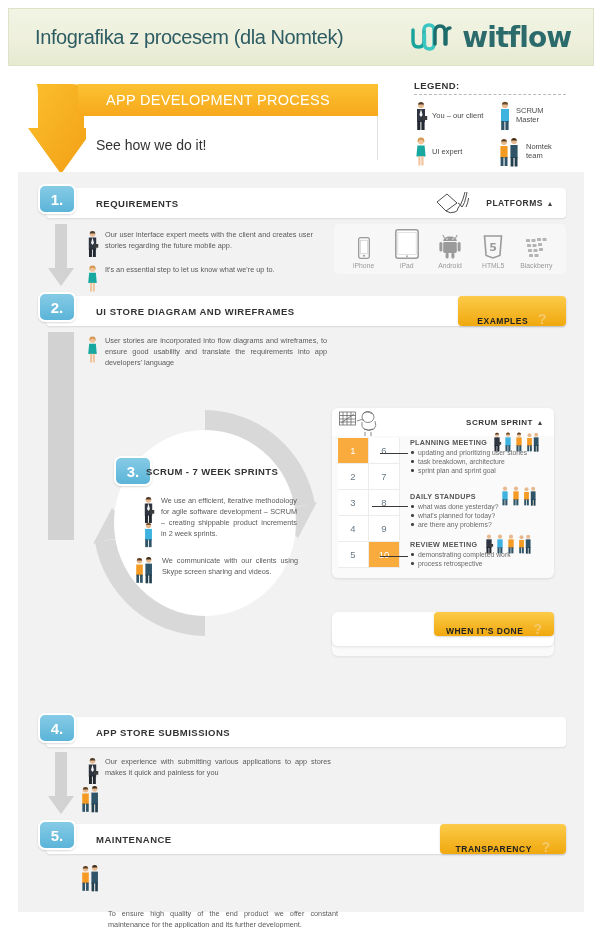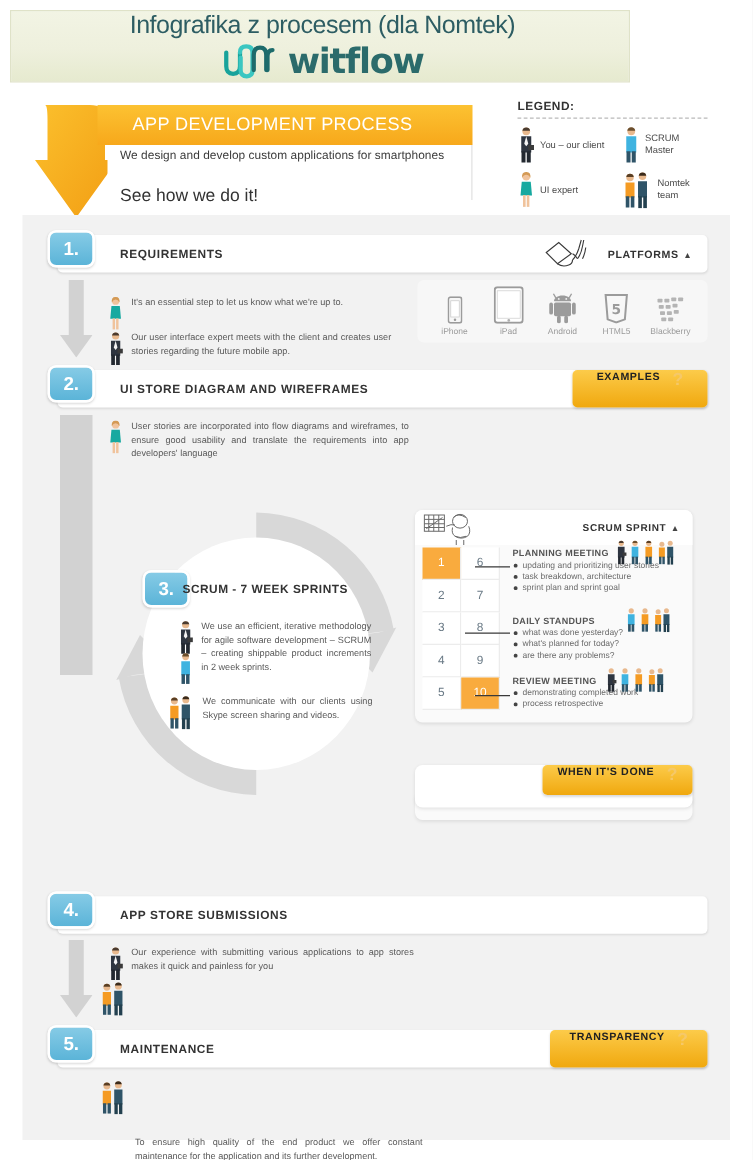--- a/index.html
+++ b/index.html
@@ -6,26 +6,25 @@
   body {
     width: 602px; height: 928px;
     background: #ffffff;
     font-family: "Liberation Sans", sans-serif;
     overflow: hidden;
     position: relative;
   }
 
   
   .topbar {
-    position:absolute; left:8px; top:8px; width:496px; height:58px;
+    position:absolute; left:8px; top:8px; width:586px; height:58px;
     background: linear-gradient(to bottom, #f2f4e4 0%, #eef0dd 55%, #e6eacf 100%);
     border:1px solid #dfe2c8;
     display:flex; align-items:center; justify-content:space-between;
     padding: 0 22px 0 26px;
-    flex-direction: column;
   }
   .page-title {
     font-size: 20px; color:#2d5d63; letter-spacing:-0.4px;
     font-family:"Liberation Sans", sans-serif; font-weight:400;
     white-space:nowrap;
   }
   .logo { display:flex; align-items:center; gap:7px; }
   .logo-mark { width:46px; height:30px; }
   .logo-text {
     font-size:28px; font-weight:700; color:#2b6b6b; letter-spacing:-1px;
@@ -86,21 +85,21 @@
     color:#fff; font-size:15px; font-weight:700;
     box-shadow:0 1px 2px rgba(0,0,0,0.15);
   }
   .step-title {
     margin-left:50px; font-size:9.5px; font-weight:700; color:#333;
     letter-spacing:0.5px;
   }
   .pill {
     position:absolute; right:0; top:0; height:30px; min-width:108px;
     background: linear-gradient(to bottom,#fccb4a,#f0a80e);
-    border-radius:4px; display:flex; align-items:flex-start; justify-content:center;
+    border-radius:4px; display:flex; align-items:flex-end; justify-content:center;
     gap:10px; padding:0 12px;
     box-shadow:0 1px 2px rgba(0,0,0,0.15);
   }
   .pill-label { font-size:8.5px; font-weight:700; color:#222; letter-spacing:0.5px; }
   .pill-q { font-size:14px; font-weight:700; color:#f5c869; line-height:1; }
 
   
   .body-text { font-size:7.3px; color:#5a5a5a; line-height:1.5; text-align:justify; }
 
   
@@ -197,21 +196,20 @@
         <stop offset="0%" stop-color="#fbc02d"></stop>
           <stop offset="100%" stop-color="#f29d13"></stop>
       </linearGradient>
     </defs>
     <path d="M8 0 H44 Q56 0 56 8 V44 H66 L33 90 L0 44 H10 V12 Q10 0 8 0 Z" fill="url(#og)" transform="translate(0,0)"></path>
   </svg>
   <div class="hero-band">
     <span>APP DEVELOPMENT PROCESS</span>
   </div>
   <div class="hero-body">
-    <div class="hero-sub">We design and develop custom applications for smartphones</div>
     <div class="hero-cta">See how we do it!</div>
   </div>
 </div>
 
 <div class="legend">
   <div class="legend-title">LEGEND:</div>
   <div class="legend-rule"></div>
   <div class="legend-grid">
     <div class="legend-item">
       <span class="fig">
@@ -290,45 +288,45 @@
       <span style="font-size:8.5px;font-weight:700;color:#333;letter-spacing:0.5px;">PLATFORMS</span>
       <span style="font-size:8px;color:#444;">▴</span>
     </div>
   </div>
 
   <svg class="down-arrow" style="left:30px; top:52px; height:62px;" viewBox="0 0 26 62">
     <path d="M7 0 h12 v44 h7 L13 62 L0 44 h7 z" fill="#d2d2d2"></path>
   </svg>
 
   <div style="position:absolute; left:68px; top:58px; width:230px;">
-    <div style="display:flex; gap:6px; margin-top:7px;">
-      <span class="fig">
-        <svg width="13" height="28" viewBox="0 0 14 30">
-          <circle cx="7" cy="4.2" r="3.1" fill="#f0c39c"></circle>
-          <path d="M3.7 5.4 q-0.6 -5 3.3 -4.8 q3.9 -0.2 3.3 4.8 q-1.2 -2.6 -3.3 -2.6 q-2.1 0 -3.3 2.6z" fill="#d49a55"></path>
-          <path d="M3.4 8.4 h7.2 l1 11 h-9.2 z" fill="#17a9a0"></path>
-          <rect x="4.4" y="19" width="2.1" height="9.5" fill="#f0c39c"></rect>
-          <rect x="7.4" y="19" width="2.1" height="9.5" fill="#f0c39c"></rect>
-        </svg>
-      </span>
-      <div class="body-text" style="width:208px;">It's an essential step to let us know what we're up to.</div>
-    </div>
     <div style="display:flex; gap:6px;">
       <span class="fig">
         <svg width="13" height="28" viewBox="0 0 14 30">
           <circle cx="7" cy="4" r="3.1" fill="#e8b98e"></circle>
           <path d="M7 1 a3.2 3.2 0 0 1 3.1 2.6 l-6.2 0 A3.2 3.2 0 0 1 7 1z" fill="#4a3b2f"></path>
           <path d="M3 8 h8 v13 h-8 z" fill="#2e3540"></path>
           <path d="M7 8 l-1.6 6 1.6 2 1.6-2 -1.6-6z" fill="#f4f4f4"></path>
           <rect x="3.2" y="20" width="3.2" height="9" fill="#222830"></rect>
           <rect x="7.4" y="20" width="3.2" height="9" fill="#222830"></rect>
           <rect x="8.6" y="15" width="4.6" height="4" fill="#3b3b3b"></rect>
         </svg>
       </span>
       <div class="body-text" style="width:208px;">Our user interface expert meets with the client and creates user stories regarding the future mobile app.</div>
+    </div>
+    <div style="display:flex; gap:6px; margin-top:7px;">
+      <span class="fig">
+        <svg width="13" height="28" viewBox="0 0 14 30">
+          <circle cx="7" cy="4.2" r="3.1" fill="#f0c39c"></circle>
+          <path d="M3.7 5.4 q-0.6 -5 3.3 -4.8 q3.9 -0.2 3.3 4.8 q-1.2 -2.6 -3.3 -2.6 q-2.1 0 -3.3 2.6z" fill="#d49a55"></path>
+          <path d="M3.4 8.4 h7.2 l1 11 h-9.2 z" fill="#17a9a0"></path>
+          <rect x="4.4" y="19" width="2.1" height="9.5" fill="#f0c39c"></rect>
+          <rect x="7.4" y="19" width="2.1" height="9.5" fill="#f0c39c"></rect>
+        </svg>
+      </span>
+      <div class="body-text" style="width:208px;">It's an essential step to let us know what we're up to.</div>
     </div>
   </div>
 
   <div class="platforms">
     <div class="plat">
       <svg width="12" height="22" viewBox="0 0 12 22">
         <rect x="0.7" y="0.7" width="10.6" height="20.6" rx="1.8" fill="none" stroke="#9b9b9b" stroke-width="1.3"></rect>
         <rect x="2.6" y="3.6" width="6.8" height="13" fill="#fff" stroke="#c9c9c9" stroke-width="0.6"></rect>
         <circle cx="6" cy="18.8" r="1" fill="#9b9b9b"></circle>
       </svg>

